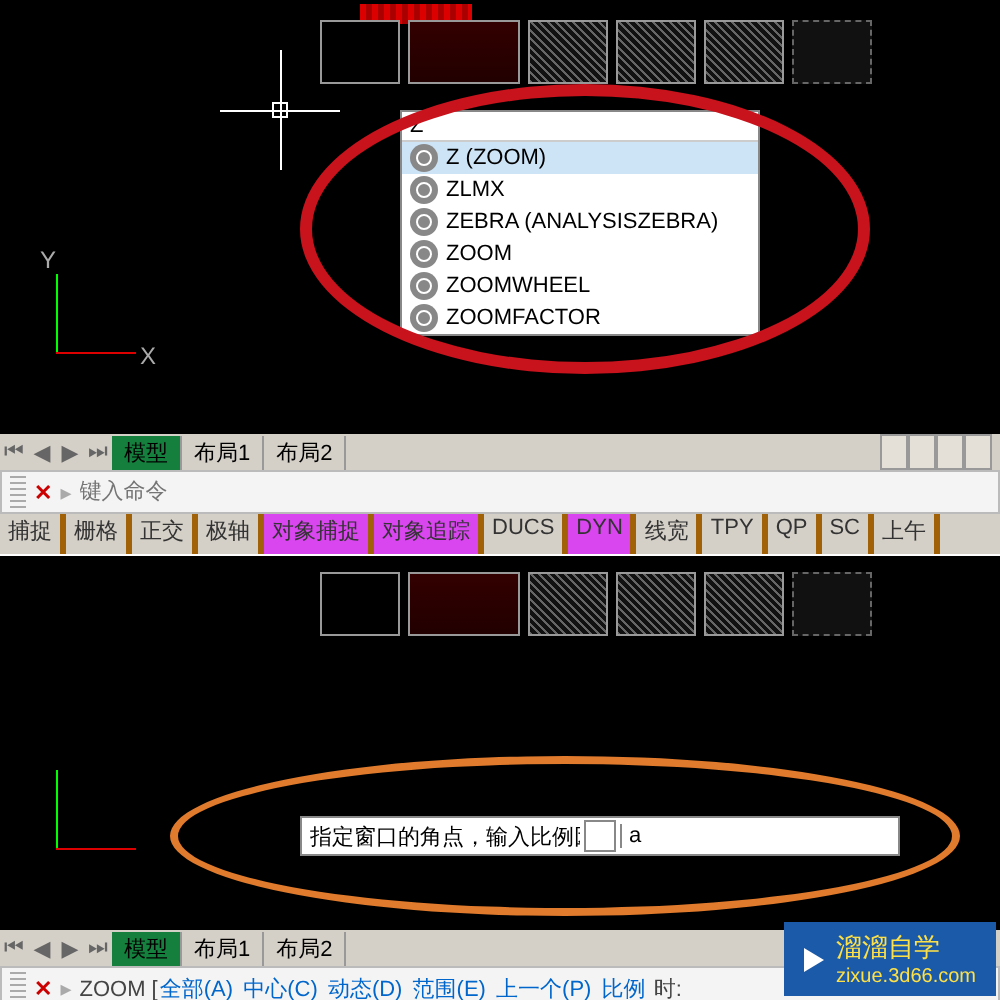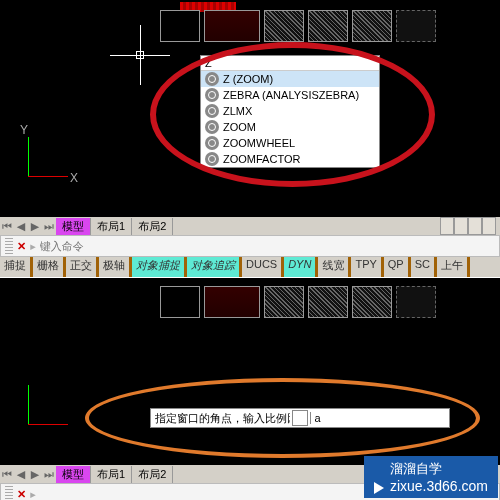--- a/index.html
+++ b/index.html
@@ -27,38 +27,38 @@
   .tooltip { position: absolute; top: 55px; left: 200px; background: #fff; border: 1px solid #888; min-width: 180px; box-shadow: 2px 2px 4px rgba(0,0,0,.3); color:#000; }
   .tooltip-input { border:none; width: 100%; padding: 1px 4px; font-size: 11px; outline:none; border-bottom:1px solid #ccc; }
   .tooltip-row { display:flex; align-items:center; gap:4px; padding: 1px 4px; }
   .tooltip-row.sel { background: #cde4f7; align-items: center; }
   .tooltip-icon { width:14px; height:14px; background:#888; border-radius:50%; position:relative; flex-shrink:0; }
   .tooltip-icon::after{content:""; position:absolute; width:6px;height:6px;border:1px solid #fff;border-radius:50%; top:3px;left:3px;}
   .red-ellipse { position: absolute; top: 42px; left: 150px; width: 285px; height: 145px; border: 6px solid #c8121c; border-radius: 50%; pointer-events:none; }
   .orange-ellipse { position: absolute; top: 100px; left: 85px; width: 395px; height: 80px; border: 4px solid #e07a2c; border-radius: 50%; pointer-events:none; }
   .tabs { position: absolute; bottom: 0; left: 0; right:0; height: 18px; background: #d4d0c8; display:flex; align-items:center; color:#000; font-size:11px; }
   .tabs span { padding: 1px 6px; border-right:1px solid #999; }
-  .tabs span.act { background:#d946ef; }
+  .tabs span.act { background:#15803d; }
   .scroll-end { position:absolute; bottom:0; right:0; height:18px; width:60px; background:#d4d0c8; display:flex; }
   .scroll-end div{width:14px; border:1px solid #999; background:#e4e0d8;}
   .cmdbar { height: 22px; background: #f4f4f4; border:1px solid #bbb; display:flex; align-items:center; padding: 0 4px; gap:4px; color:#333; }
   .cmdbar .handle { width:8px; height:16px; background: repeating-linear-gradient(#aaa,#aaa 1px,transparent 1px,transparent 3px); }
   .cmdbar .xicon { color:#c00; font-weight:bold; }
   .cmdbar .sep { color:#aaa; }
   .cmdbar input { flex:1; border:none; background:transparent; font-size:11px; outline:none; }
   .cmdbar .cmdtext { flex:1; color:#444; font-size:11px; white-space:nowrap; overflow:hidden; }
   .cmdbar .opt { color:#0066cc; padding: 0 1px; }
   .statusbar { height: 20px; background: #d4d0c8; display:flex; font-size:11px; color:#333; }
   .statusbar span { padding: 1px 4px; border-right:3px solid #a16207; white-space:nowrap; }
-  .statusbar span.on { background:#5eead4;font-style:italic; }
+  .statusbar span.on { background:#d946ef; }
   .cmd-in-canvas { position:absolute; top:130px; left:150px; width:300px; height:20px; background:#fff; border:1px solid #888; display:flex; align-items:center; font-size:11px; color:#000; }
   .cmd-in-canvas span{ padding:0 4px; white-space:nowrap; overflow:hidden; flex:1; }
   .cmd-in-canvas .box-icn{width:16px;height:16px;border:1px solid #888;margin:0 2px;}
   .cmd-in-canvas .tail{border-left:1px solid #888;padding:0 4px;}
-  .watermark { position:absolute; bottom:2px; right:2px; background:#1a5aa8; color:#ffffff; padding:4px 10px; font-size:13px; display:flex; align-items:flex-end; gap:6px; }
+  .watermark { position:absolute; bottom:2px; right:2px; background:#1a5aa8; color:#fde047; padding:4px 10px; font-size:13px; display:flex; align-items:center; gap:6px; }
   .watermark .play{width:0;height:0;border-left:10px solid #fff;border-top:6px solid transparent;border-bottom:6px solid transparent;}
   .nav-arrows { display:inline-flex; }
   .nav-arrows div{width:14px;text-align:center;color:#666;}
   .drawing2 { position: absolute; top: 8px; left: 160px; display: flex; gap: 4px; }
   .hatch { background: repeating-linear-gradient(45deg,#666,#666 1px,#111 1px,#111 3px); }
 </style>
 </head>
 <body>
 
 <div class="panel panel1">
@@ -77,25 +77,25 @@
       <div class="ch-box"></div>
   </div>
   <div class="tooltip">
     <input class="tooltip-input" value="Z" style="">
     <div class="tooltip-row sel">
         <div class="tooltip-icon"></div>
         <span>Z (ZOOM)</span>
       </div>
     <div class="tooltip-row">
         <div class="tooltip-icon"></div>
+        <span>ZLMX</span>
+      </div>
+    <div class="tooltip-row">
+        <div class="tooltip-icon"></div>
         <span>ZEBRA (ANALYSISZEBRA)</span>
-      </div>
-    <div class="tooltip-row">
-        <div class="tooltip-icon"></div>
-        <span>ZLMX</span>
       </div>
     <div class="tooltip-row">
         <div class="tooltip-icon"></div>
         <span>ZOOM</span>
       </div>
     <div class="tooltip-row">
         <div class="tooltip-icon"></div>
         <span>ZOOMWHEEL</span>
       </div>
     <div class="tooltip-row">
@@ -187,21 +187,31 @@
         <div></div>
         <div></div>
       </div>
   </div>
 </div>
 
 <div class="cmdbar">
   <div class="handle"></div>
   <span class="xicon">✕</span>
   <span class="sep">▸</span>
+  <div class="cmdtext">
+    <span>ZOOM</span>
+    [<span class="opt">全部(A)</span>
+    <span class="opt">中心(C)</span>
+    <span class="opt">动态(D)</span>
+    <span class="opt">范围(E)</span>
+    <span class="opt">上一个(P)</span>
+    <span class="opt">比例</span>
+    <span>时</span>:
+  </div>
 </div>
 
 <div class="watermark">
   <div class="play"></div>
   <div>
     <div>溜溜自学</div>
-    <div style="font-size:14px">zixue.3d66.com</div>
+    <div style="font-size:10px">zixue.3d66.com</div>
   </div>
 </div>
 
 </body></html>

